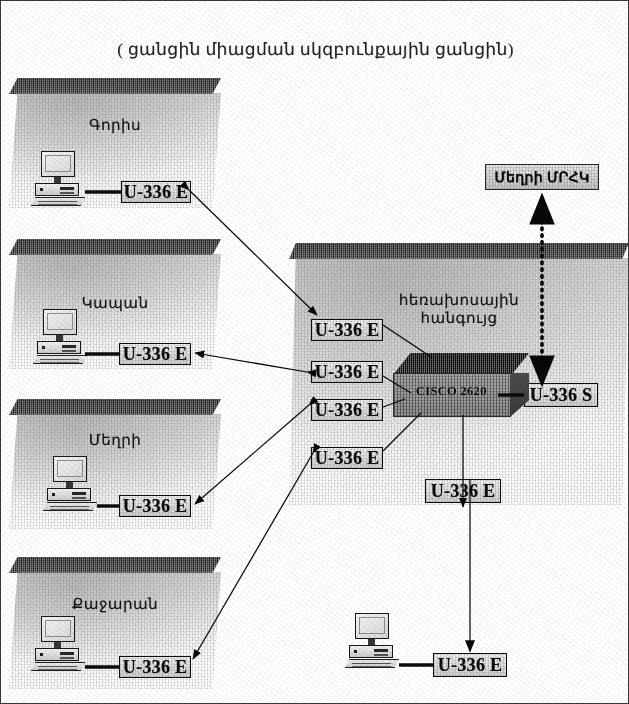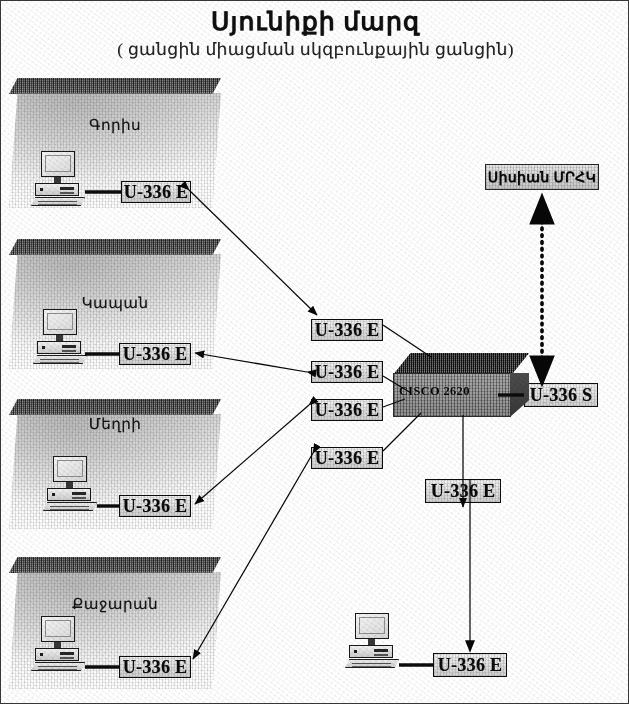--- a/index.html
+++ b/index.html
@@ -175,20 +175,21 @@
     top: 30px;
     width: 86%;
     font-family: "Liberation Serif", serif;
     font-size: 12.5px;
     font-weight: bold;
     color: #0b0b0b;
     line-height: 17px;
     letter-spacing: 0.3px;
     text-shadow: 0.4px 0.3px 0 rgba(245,245,245,0.35);
     z-index: 3;
+    padding-left: 17px;
   }
 
   
   .computer { position: absolute; z-index: 5; }
   .computer .crt {
     position: absolute;
     left: 10px; top: 0;
     width: 34px; height: 26px;
     border: 1.4px solid #1d1d1d;
     background: linear-gradient(150deg, #f2f2f2, #d3d3d3);
@@ -276,21 +277,20 @@
     background:
       repeating-linear-gradient(37deg, rgba(0,0,0,0.35) 0 1px, rgba(255,255,255,0) 1px 4px),
       repeating-linear-gradient(124deg, rgba(0,0,0,0.28) 0 1px, rgba(255,255,255,0) 1px 5px);
   }
 </style>
 </head>
 <body>
 
 <div id="page">
 
-  <div class="title">Սյունիքի մարզ</div>
   <div class="subtitle">( ցանցին միացման սկզբունքային ցանցին)</div>
 
   <div class="panel" style="left:8px; top:77px; width:212px; height:130px;">
     <div class="slab-top"></div>
     <div class="slab-body" style="top:15px; height:115px;"></div>
     <div class="panel-label" style="top:38px;">Գորիս</div>
   </div>
   <div class="computer" style="left:30px; top:150px; width:54px; height:56px;">
     <div class="crt"></div>
     <div class="neck"></div>
@@ -316,21 +316,21 @@
       <div class="drive"></div>
       <div class="drive2"></div>
     </div>
     <div class="kb"></div>
   </div>
   <div class="modem" style="left:118px; top:342px; width:72px; height:22px;">U-336 E</div>
 
   <div class="panel" style="left:8px; top:398px; width:212px; height:130px;">
     <div class="slab-top"></div>
     <div class="slab-body" style="top:15px; height:115px;"></div>
-    <div class="panel-label" style="top:16px;">Մեղրի</div>
+    <div class="panel-label" style="top:32px;">Մեղրի</div>
   </div>
   <div class="computer" style="left:42px; top:455px; width:54px; height:56px;">
     <div class="crt"></div>
     <div class="neck"></div>
     <div class="case">
       <div class="led"></div>
       <div class="drive"></div>
       <div class="drive2"></div>
     </div>
     <div class="kb"></div>
@@ -347,39 +347,45 @@
     <div class="neck"></div>
     <div class="case">
       <div class="led"></div>
       <div class="drive"></div>
       <div class="drive2"></div>
     </div>
     <div class="kb"></div>
   </div>
   <div class="modem" style="left:118px; top:655px; width:72px; height:22px;">U-336 E</div>
 
+  <div class="panel wide" style="left:288px; top:242px; width:340px; height:262px;">
+    <div class="slab-top"></div>
+    <div class="slab-body" style="top:15px; height:247px;"></div>
+    <div class="panel-label" style="top:48px;">հեռախոսային</div>
+    <div class="panel-label" style="top:66px;">հանգույց</div>
+  </div>
 
   <div class="modem" style="left:310px; top:318px; width:72px; height:22px;">U-336 E</div>
   <div class="modem" style="left:310px; top:360px; width:72px; height:22px;">U-336 E</div>
   <div class="modem" style="left:310px; top:398px; width:72px; height:22px;">U-336 E</div>
   <div class="modem" style="left:310px; top:446px; width:72px; height:22px;">U-336 E</div>
   <div class="modem" style="left:424px; top:478px; width:76px; height:24px;">U-336 E</div>
 
   <div class="router" style="left:392px; top:352px; width:136px; height:64px;">
     <div class="r-top"></div>
     <div class="r-face"></div>
     <div class="r-side"></div>
     <div class="r-text">
       <div>CISCO 2620</div>
     </div>
   </div>
 
   <div class="modem" style="left:523px; top:382px; width:74px; height:24px;">U-336 S</div>
 
-  <div class="node-box" style="left:484px; top:163px; width:114px; height:26px;">Սիսիան ՄՐՀԿ</div>
+  <div class="node-box" style="left:484px; top:163px; width:114px; height:26px;">Մեղրի ՄՐՀԿ</div>
 
   <div class="computer" style="left:344px; top:612px; width:54px; height:56px;">
     <div class="crt"></div>
     <div class="neck"></div>
     <div class="case">
       <div class="led"></div>
       <div class="drive"></div>
       <div class="drive2"></div>
     </div>
     <div class="kb"></div>

